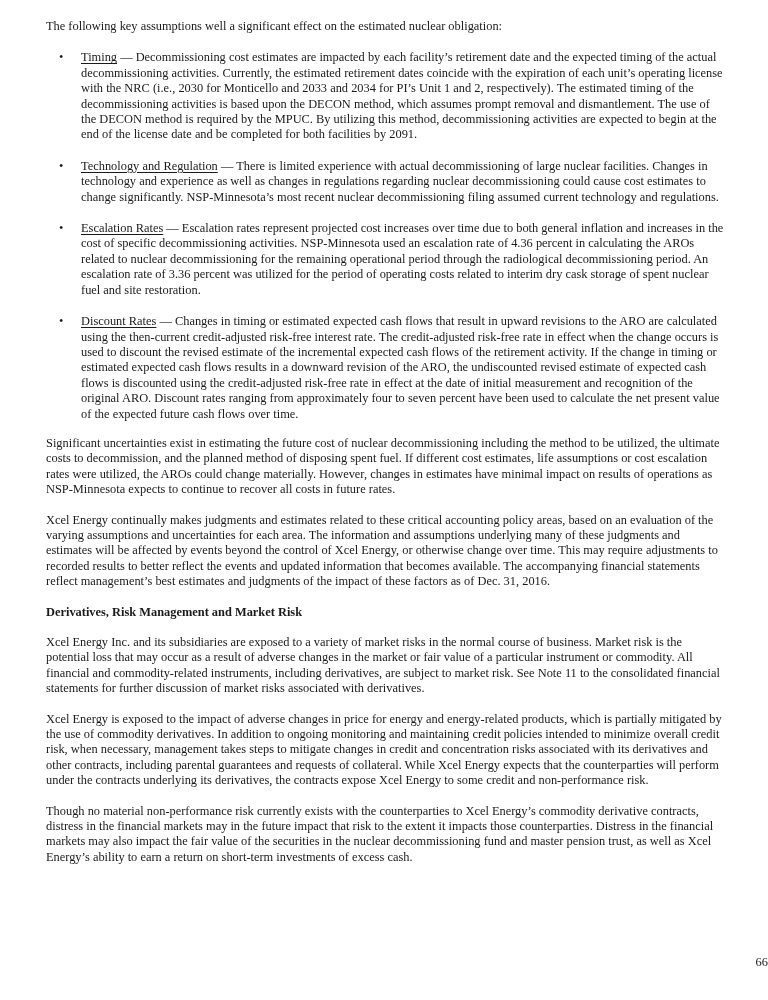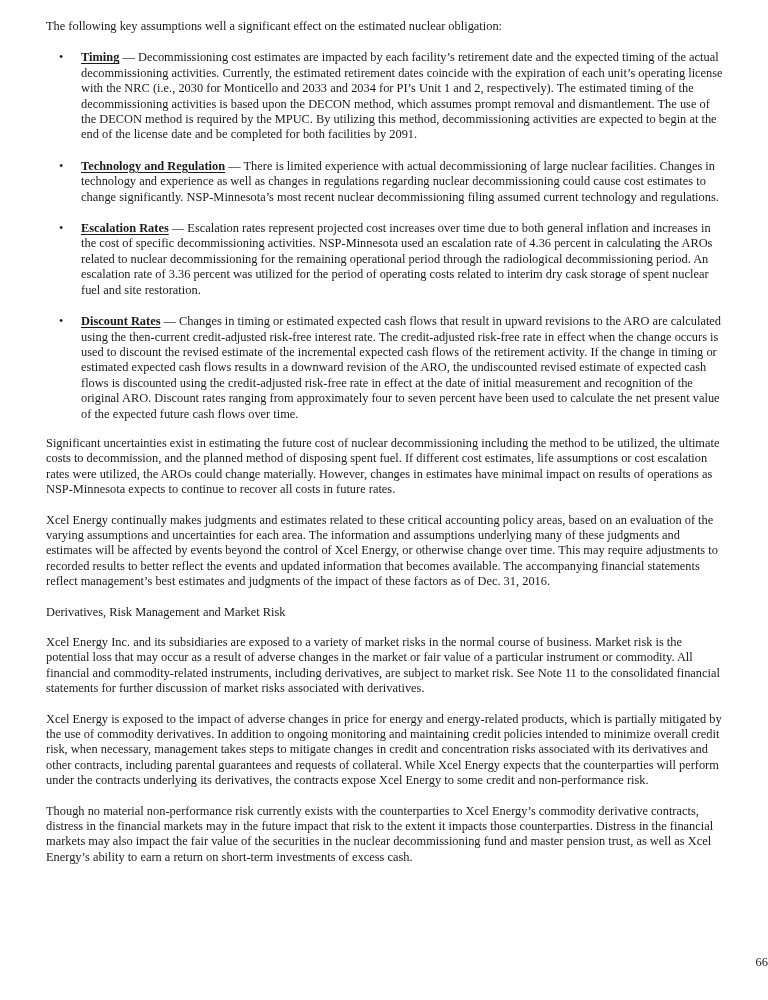--- a/index.html
+++ b/index.html
@@ -46,25 +46,24 @@
       margin-bottom: 0;
     }
     .bullet {
       position: absolute;
       left: 13px;
       top: 0;
     }
     .term {
       text-decoration: underline;
       text-underline-offset: 2px;
-      font-weight: bold;
     }
     h2.section-heading {
       font-size: 12.4px;
-      font-weight: normal;
+      font-weight: bold;
       margin: 0 0 15px 0;
       line-height: 15.4px;
     }
     .page-number {
       position: absolute;
       left: 0;
       width: 768px;
       top: 955px;
       text-align: right;
       font-size: 12.4px;

